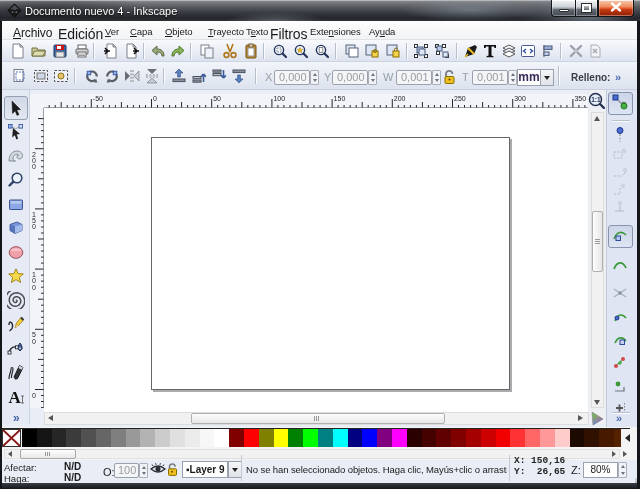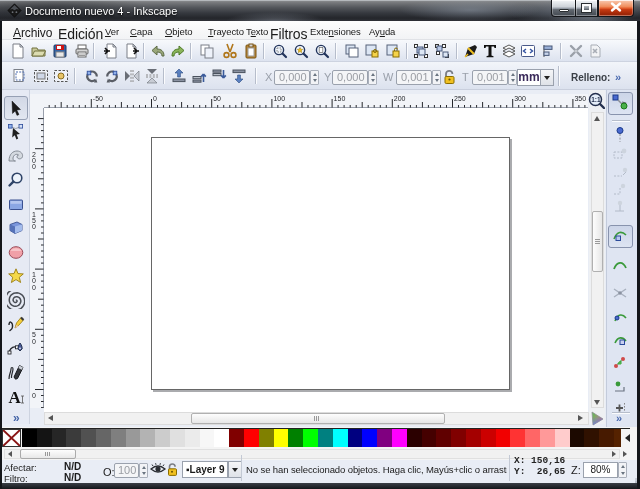--- a/index.html
+++ b/index.html
@@ -647,21 +647,21 @@
 <div class="abs" style="left:614.0px;top:429px;width:6.5px;height:18px;background:#552200"></div>
 <div class="abs" style="left:625px;top:434px;border-top:4px solid transparent;border-bottom:4px solid transparent;border-right:5.5px solid #222"></div>
 <div class="abs" style="left:4px;top:449px;width:616px;height:10px;background:#f1f1f1;border:1px solid #e0e0e0"></div>
 <div class="abs" style="left:8px;top:451px;border-top:3px solid transparent;border-bottom:3px solid transparent;border-right:4px solid #555"></div>
 <div class="abs" style="left:612px;top:451px;border-top:3px solid transparent;border-bottom:3px solid transparent;border-left:4px solid #555"></div>
 <div class="abs" style="left:20px;top:449px;width:56px;height:10px;background:linear-gradient(180deg,#fdfdfd,#e8e8e8);border:1px solid #aaa;border-radius:2px">
 <div class="abs" style="left:24px;top:2px;height:4px;border-left:1px solid #999;box-shadow:2px 0 0 #999,4px 0 0 #999"></div>
   </div>
 <div class="abs" style="left:2px;top:460px;width:635px;height:23px;background:#e9edf5"></div>
 <div class="abs" style="left:4px;top:462px;font-size:9.5px;color:#1a1a1a">Afectar:</div>
-<div class="abs" style="left:4px;top:473px;font-size:9.5px;color:#1a1a1a">Filtro:</div>
+<div class="abs" style="left:4px;top:473px;font-size:9.5px;color:#1a1a1a">Haga:</div>
 <div class="abs" style="left:64px;top:461px;font-size:10px;font-weight:bold;color:#1a1a1a">N/D</div>
 <div class="abs" style="left:64px;top:472px;font-size:10px;font-weight:bold;color:#1a1a1a">N/D</div>
 <div class="abs" style="left:103px;top:466px;font-size:11px;color:#1a1a1a">O:</div>
 <div class="spin" style="left:114px;top:463px;width:25px;height:15px;background:#f4f5f7;padding-left:3px">100</div>
 <div class="spinbtn" style="left:139px;top:463px;height:15px"></div>
 <span class="ico" style="left:150px;top:462px"><svg width="16" height="14" viewBox="0 0 16 14" style="">
       <path d="M1 7 Q8 1 15 7 Q8 13 1 7 Z" fill="none" stroke="#2a2d33" stroke-width="1.3"></path>
       <circle cx="8" cy="7" r="2.6" fill="#2a2d33"></circle>
       <path d="M3 4 L2 2.5 M6 2.8 L5.6 1.2 M10 2.8 L10.4 1.2 M13 4 L14 2.5" stroke="#2a2d33"></path>
     </svg></span>

